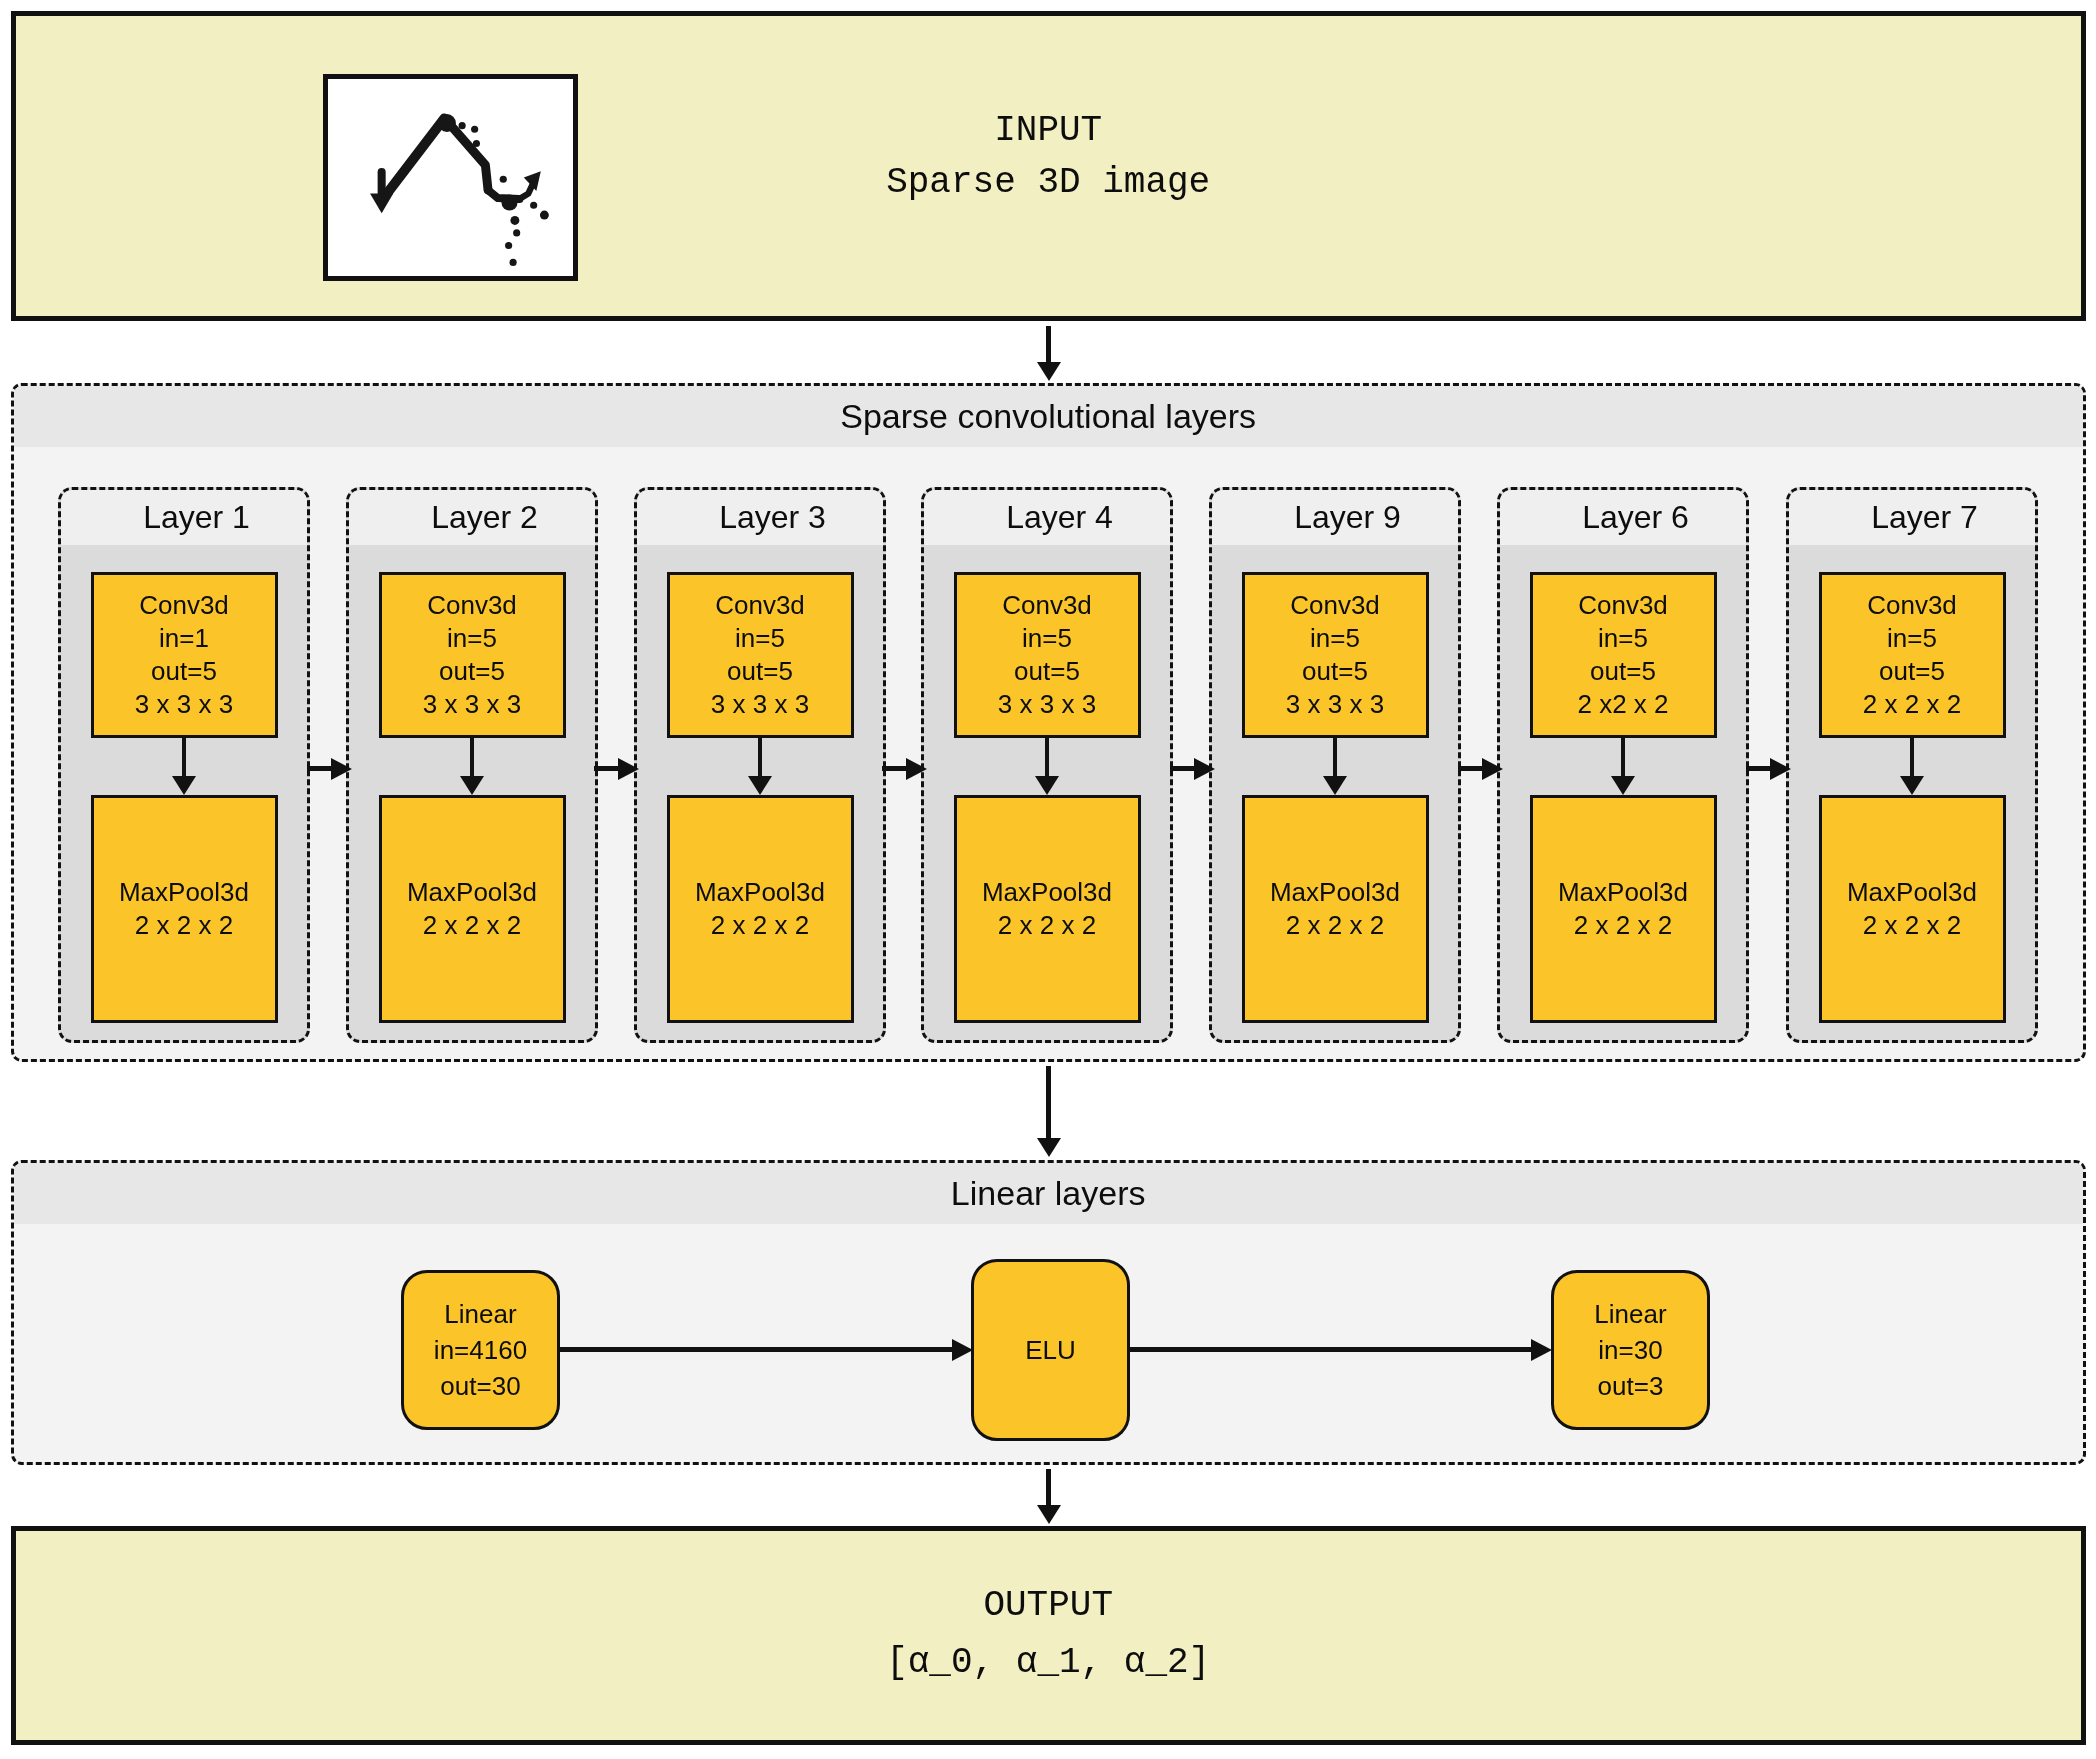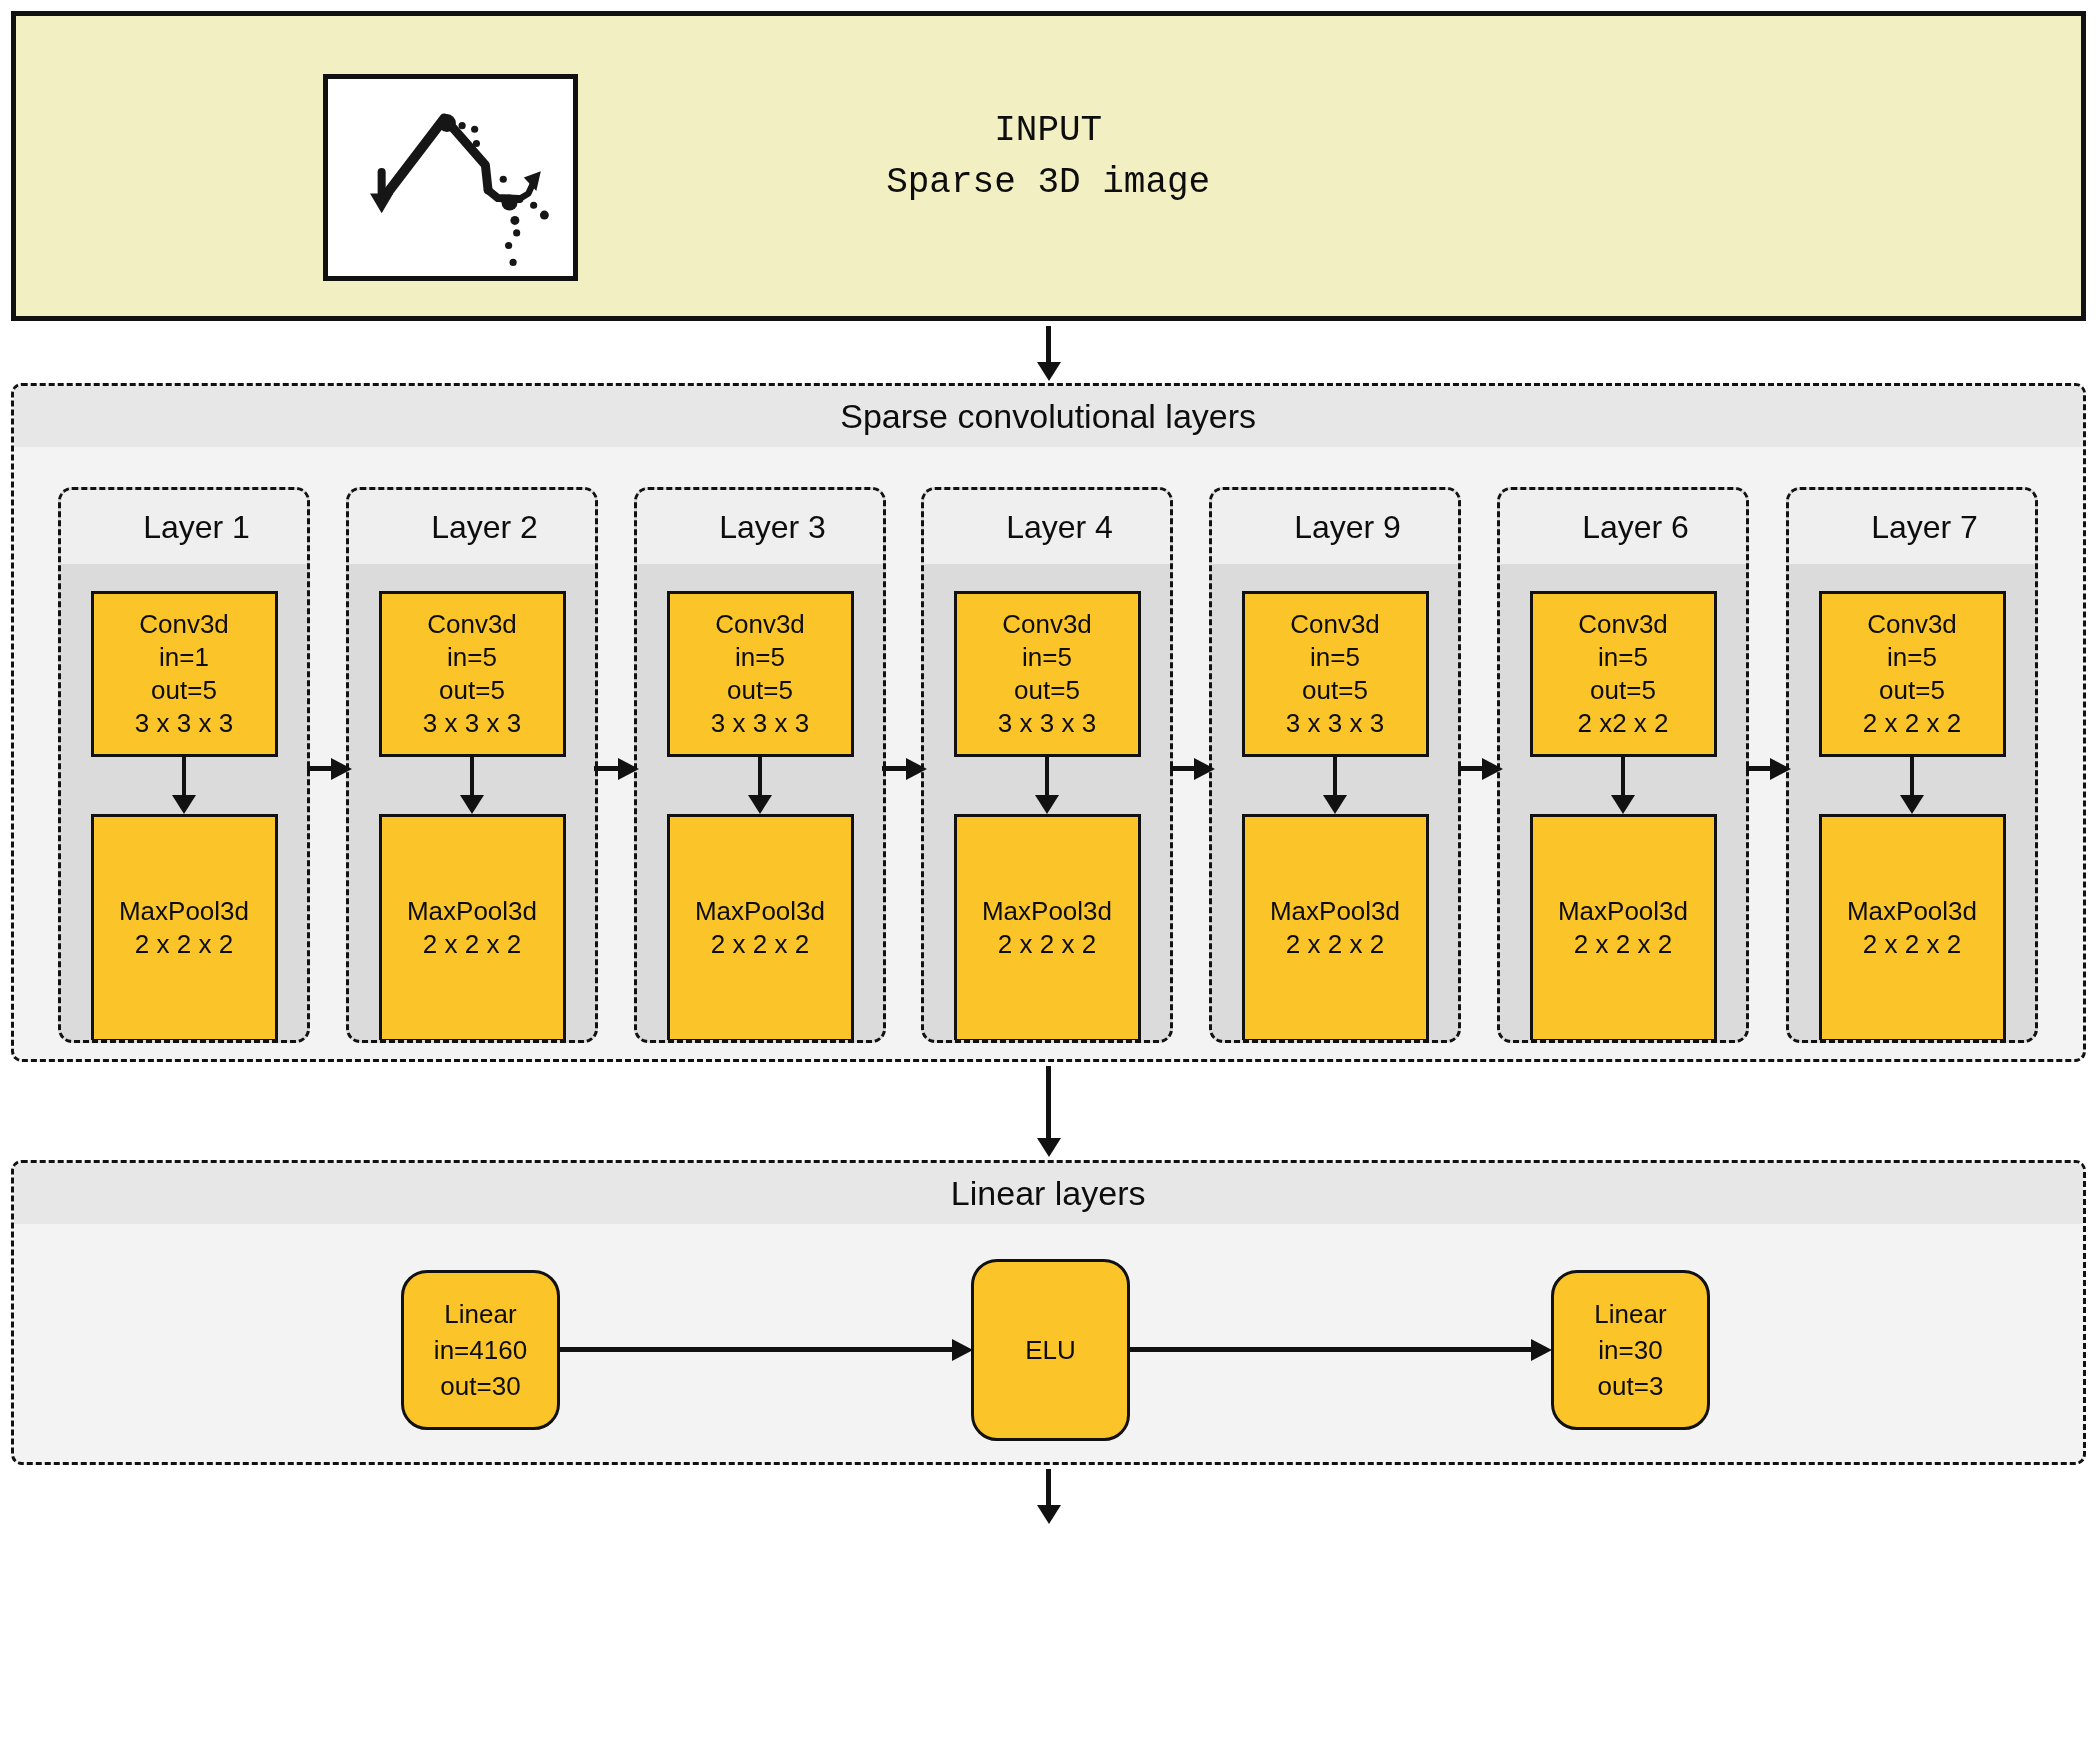--- a/index.html
+++ b/index.html
@@ -34,21 +34,21 @@
   .dsection{position:absolute;left:10.7px;width:2075px;background:var(--section-gray);
             border:3.6px dashed var(--ink);border-radius:10.7px;box-sizing:border-box;overflow:hidden;}
   .section-conv{top:383px;height:679px;}
   .section-linear{top:1160px;height:305px;}
   .dsection-header{height:61px;background:var(--section-header-gray);display:flex;
                    align-items:center;justify-content:center;font-size:34px;text-align:right;}
 
   
   .layer-card{position:absolute;top:487px;width:252px;height:556px;background:var(--card-gray);
               border:3.6px dashed var(--ink);border-radius:14.3px;box-sizing:border-box;overflow:hidden;}
-  .layer-title{height:74px;background:var(--card-header-gray);display:flex;align-items:center;
+  .layer-title{height:55px;background:var(--card-header-gray);display:flex;align-items:center;
                justify-content:center;font-size:32px;padding-left:25px;}
   .layer-body{display:flex;flex-direction:column;align-items:center;}
   .nnbox{background:var(--accent-orange);border:3.6px solid var(--ink);box-sizing:border-box;
          display:flex;align-items:center;justify-content:center;text-align:center;
          font-size:26px;line-height:33px;white-space:pre-line;}
   .conv-box{margin-top:27px;width:187px;height:166px;}
   .pool-box{width:187px;height:228px;}
 
   
   .varrow{position:absolute;width:25px;display:flex;flex-direction:column;align-items:center;}
@@ -271,15 +271,21 @@
     </div>
   <div class="nnbox linear-box linear-out">Linear
 in=30
 out=3</div>
 
   <div class="varrow" style="left:1036px;top:1469px;height:55px;">
     <span class="stem"></span>
       <span class="head"></span>
   </div>
 
+  <div class="band band-output">
+    <div class="band-text output-text">
+      <div>OUTPUT</div>
+      <div>[α_0, α_1, α_2]</div>
+    </div>
+  </div>
 
 </div>
 
 
 </body></html>

